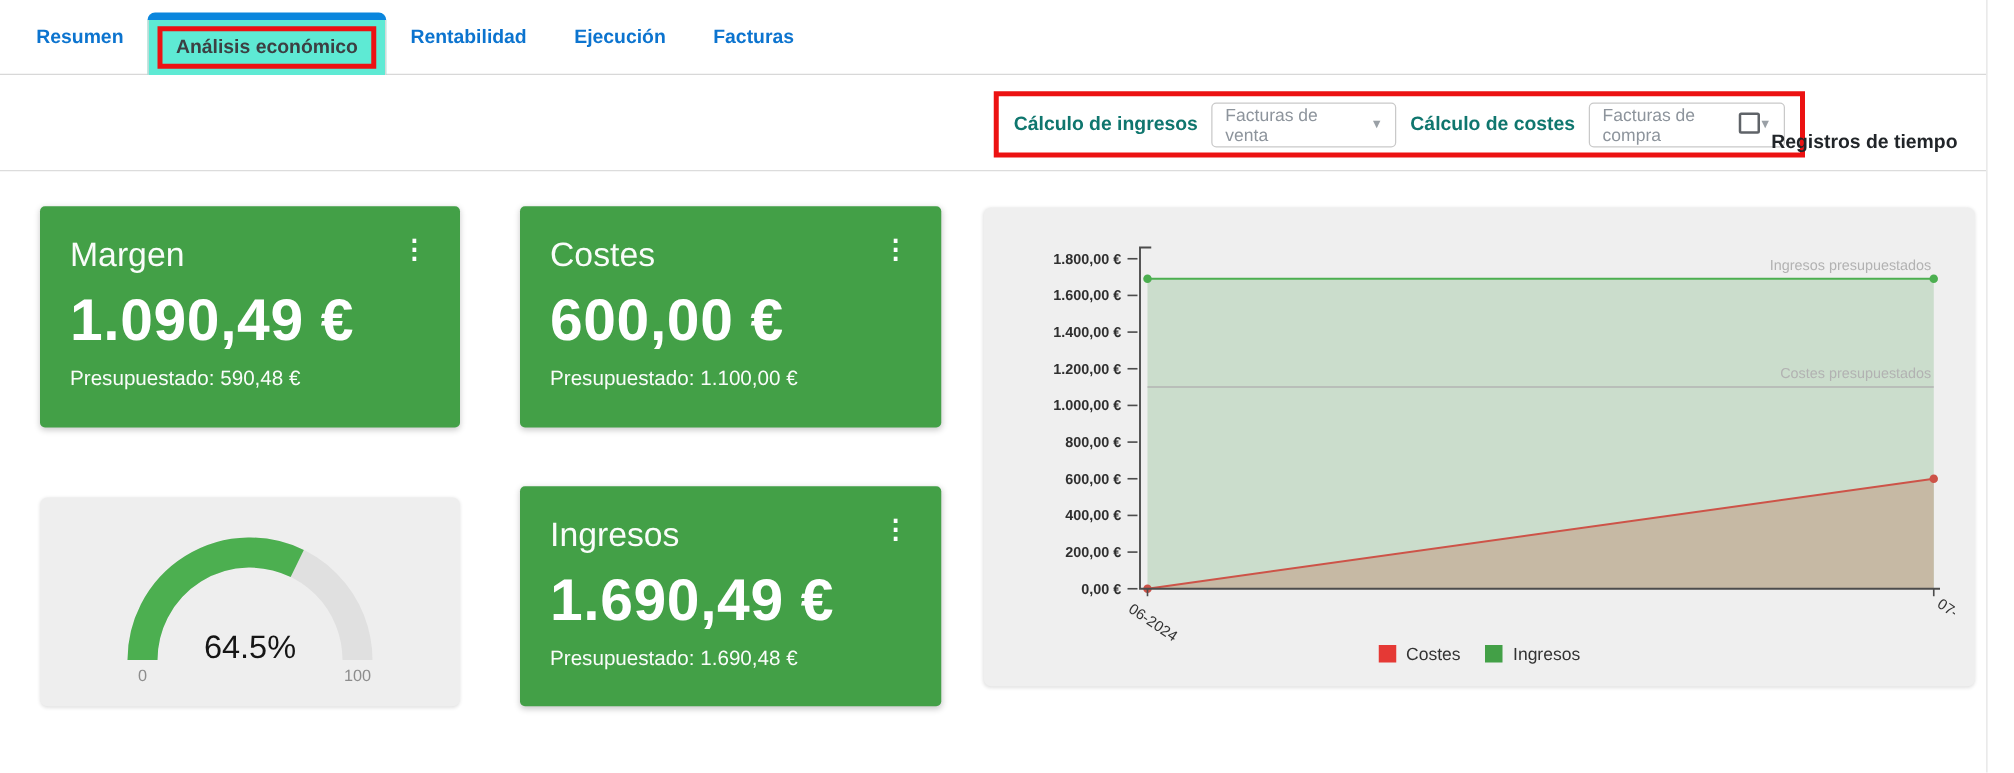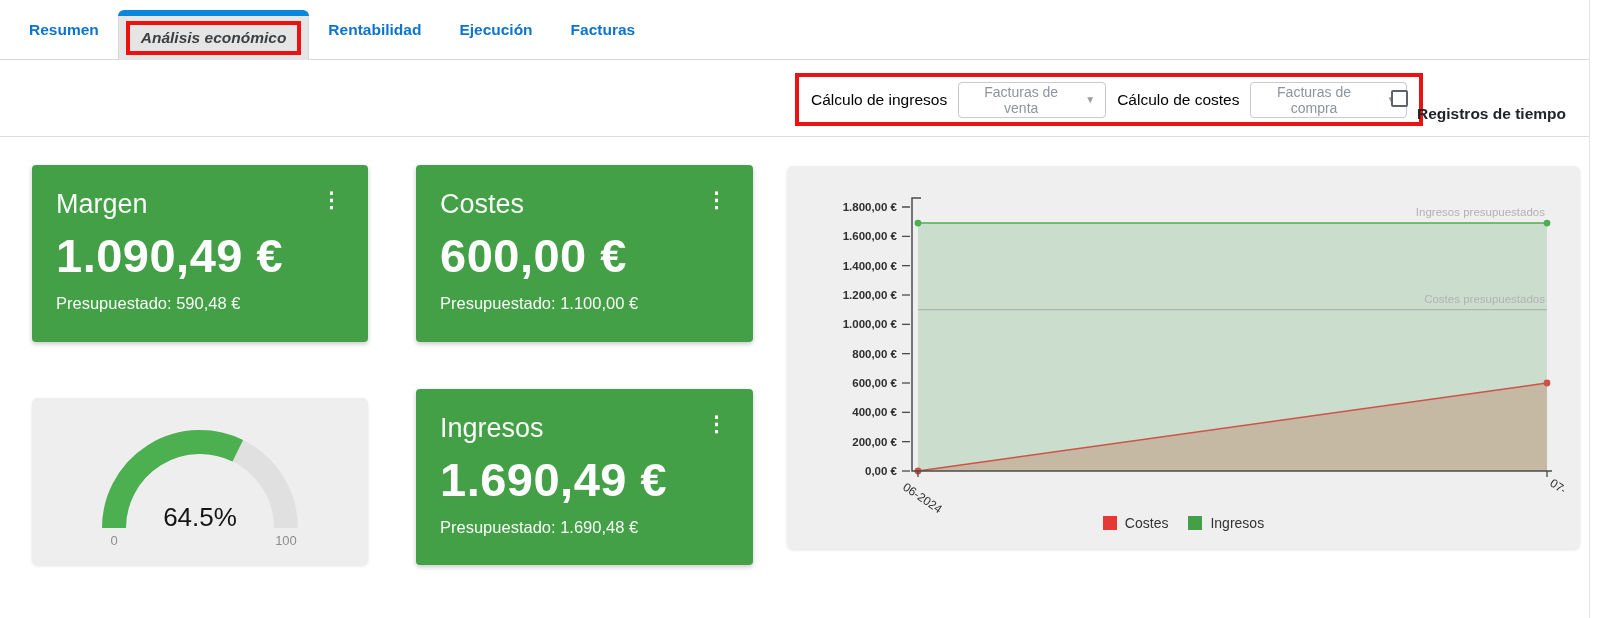--- a/index.html
+++ b/index.html
@@ -5,37 +5,37 @@
   * { margin:0; padding:0; box-sizing:border-box; }
   html,body { width:1611px; height:618px; background:#fff; overflow:hidden;
     font-family:"Liberation Sans", sans-serif; }
   .page { position:relative; width:1589px; height:618px; }
 
   
   .tabbar { display:flex; align-items:stretch; height:60px; padding-left:10px;
     border-bottom:1px solid #d8d8d8;text-align:right; }
   .tab { display:flex; align-items:center; padding:0 19px; color:#0c74cf;
     font-weight:700; font-size:15.5px; cursor:pointer; }
-  .tab.active { padding:0; margin-top:16px; height:44px; background:#e5e5e5;
+  .tab.active { padding:0; margin-top:16px; height:44px; background:#5eead4;
     border-left:1px solid #d8d8d8; border-right:1px solid #d8d8d8; position:relative;
-    color:#3c4043;font-style:italic; }
+    color:#3c4043; }
   .tab.active::before { content:""; position:absolute; top:-6px; left:-1px; right:-1px;
     height:6px; background:#0a86dd; border-radius:6px 6px 0 0; }
   .tab-redbox { border:4px solid #ec1212; padding:4px 11px; margin:0 7px;
     font-weight:700; font-size:15.5px; white-space:nowrap; }
 
   
   .controls { position:relative; height:77px; border-bottom:1px solid #dcdcdc; }
   .controls-redbox { position:absolute; left:795px; top:13px; height:53px;
     border:4px solid #ec1212; display:flex; align-items:center; gap:11px;
     padding:0 12px; background:#fff; }
-  .ctl-label { font-weight:400; font-size:15.5px; color:#000000; white-space:nowrap; }
+  .ctl-label { font-weight:700; font-size:15.5px; color:#0f766e; white-space:nowrap; }
   .select { height:36px; border:1px solid #c9c9c9; border-radius:4px; background:#fff;
     color:#8d949c; font-size:14px; display:flex; align-items:center;
-    justify-content:space-between; gap:12px; padding:0 10px; cursor:pointer;text-align:center; }
+    justify-content:space-between; gap:12px; padding:0 10px; cursor:pointer; }
   .select.w1 { width:148px; } .select.w2 { width:157px;gap:20px; }
   .caret { color:#9aa0a6; font-size:10px; }
   .checkbox-group { position:absolute; left:1391px; top:0; height:100%;
     display:flex; align-items:center; gap:9px; }
   .checkbox-group input { appearance:none; width:17px; height:17px; background:#fff;
     border:2px solid #5f6368; border-radius:2px; cursor:pointer; }
   .checkbox-group label { font-weight:700; font-size:15.5px; color:#212529;margin-top:32px; }
 
   
   .content { position:relative; }

